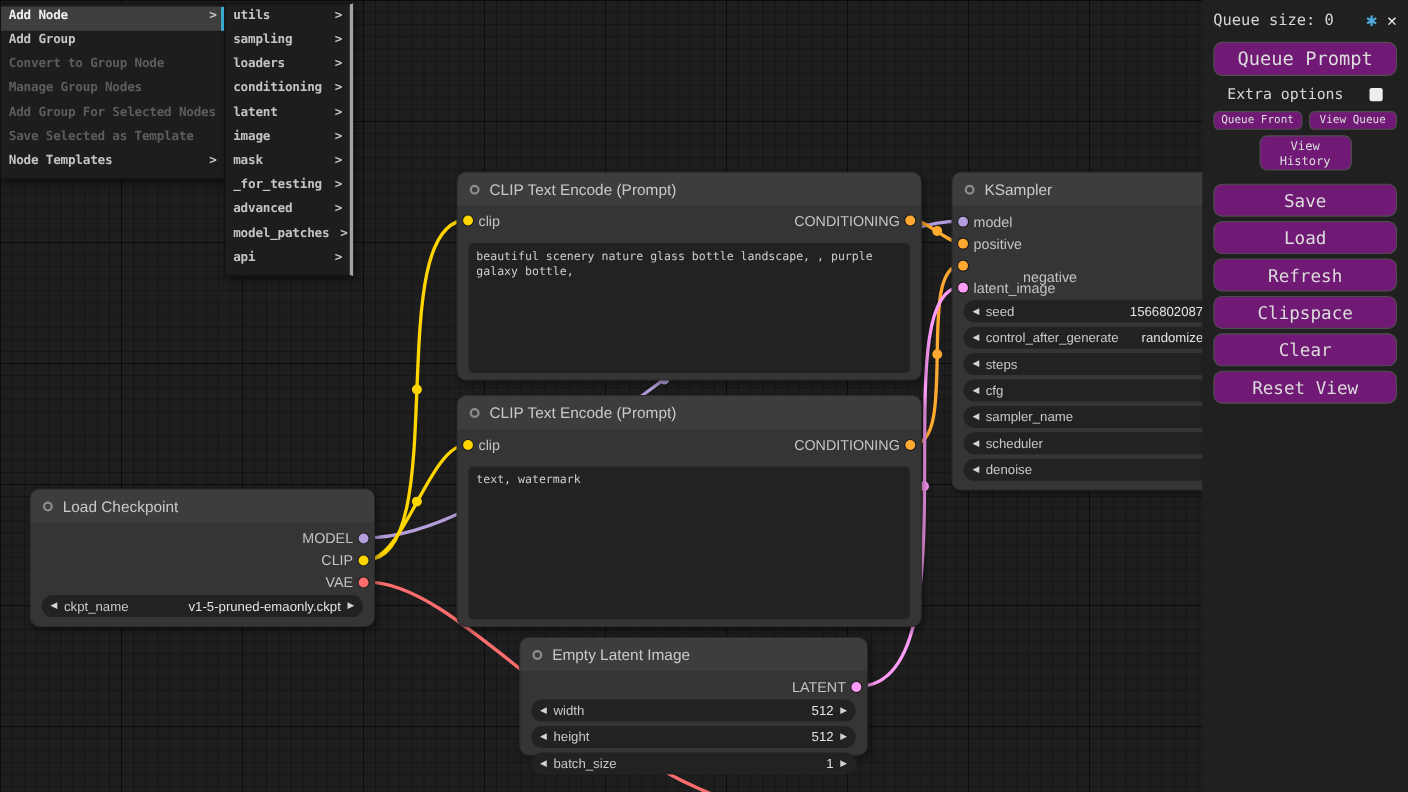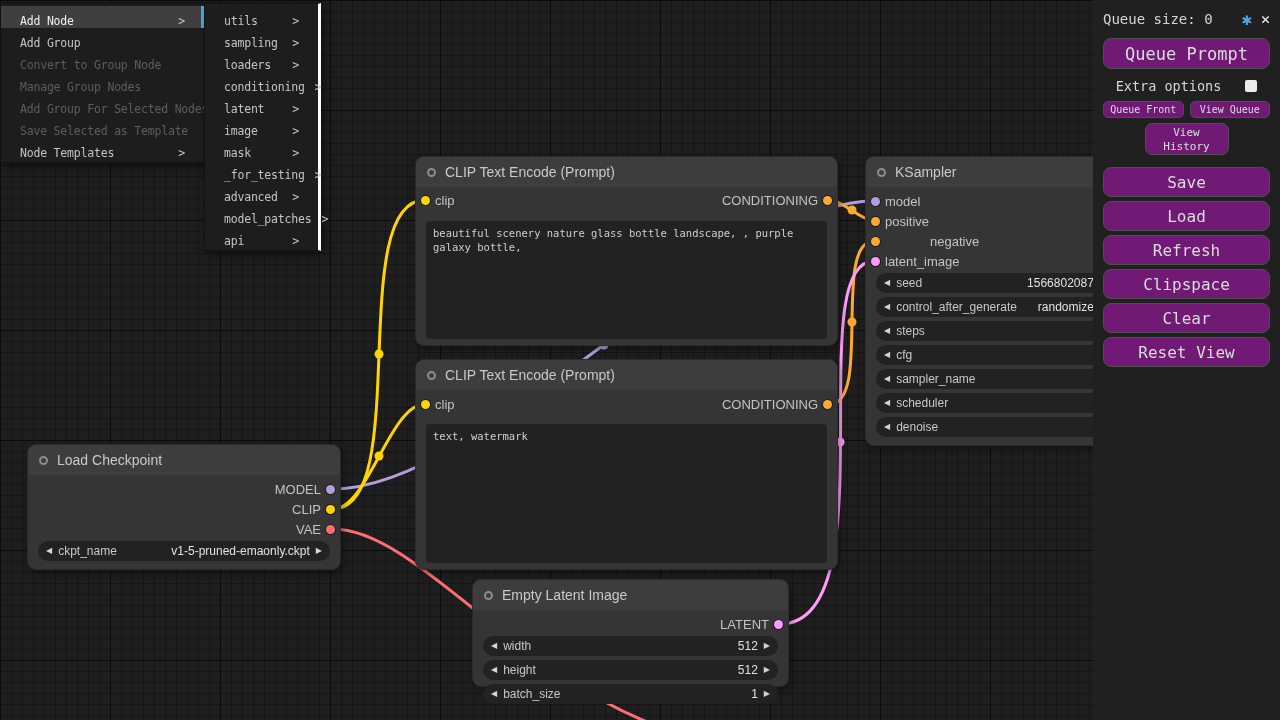--- a/index.html
+++ b/index.html
@@ -47,27 +47,27 @@
             gap:6px; font-size:12px; color:#c8c8c8; }
   .widget .arr { font-size:8px; color:#d4d4d4; line-height:1; flex:0 0 auto; }
   .widget .wname { flex:0 0 auto; white-space:nowrap; }
   .widget .wval { flex:1 1 auto; text-align:right; color:#e2e2e2; white-space:nowrap; overflow:hidden; }
 
   
   .ctx { position:absolute; background:#1d1d1d; border:1px solid #121212; z-index:5;
          box-shadow:3px 3px 9px rgba(0,0,0,.55); padding:2px 0;
          font-family:"DejaVu Sans Mono", monospace; font-size:11.5px;
          letter-spacing:-0.2px; color:#c4c4c4; }
-  .ctx-item { height:22px; display:flex; align-items:flex-end; justify-content:space-between;
-              padding:0 19px; white-space:nowrap; cursor:default; }
+  .ctx-item { height:22px; display:flex; align-items:flex-start; justify-content:space-between;
+              padding:0 7px; white-space:nowrap; cursor:default;font-weight:bold; }
   .ctx-item .arrow { margin-left:10px; color:#c4c4c4; }
   .ctx-item.disabled, .ctx-item.disabled .arrow { color:#5d5d5d; }
   .ctx-item.highlighted { background:#3f3f3f; color:#f0f0f0;
                           box-shadow:inset -3px 0 0 #3fb9e5; }
-  #submenu { border-right:3px solid #ffffff; }
+  #submenu { border-right:3px solid #a3a3a3; }
 
   
   #sidebar { position:absolute; top:0; right:0; width:187px; height:720px;
              background:#202020; z-index:6; padding:6px 10px;
              font-family:"DejaVu Sans Mono", monospace; color:#d6d6d6; }
   .sb-row1 { display:flex; align-items:center; height:26px; }
   .sb-queue-size { font-size:14px; flex:1; }
   .gear-ic { color:#4fa8dc; font-size:17px; margin-right:9px; cursor:pointer; }
   .close-ic { color:#efefef; font-size:15px; cursor:pointer; }
   .btn { background:#701a75; border:1px solid #4e4e4e; border-radius:8px;
@@ -134,21 +134,21 @@
   <div class="node" style="left:865px; top:156px; width:260px; height:290px;">
     <div class="node-header">
       <span class="collapse-dot"></span>
       <span class="node-title">KSampler</span>
     </div>
     <span class="sdot in dot-model" style="top:40px;"></span>
     <span class="slot-label-in" style="top:37px;">model</span>
     <span class="sdot in dot-cond" style="top:60px;"></span>
     <span class="slot-label-in" style="top:57px;">positive</span>
     <span class="sdot in dot-cond" style="top:80px;"></span>
-    <span class="slot-label-in" style="top:77px;padding-left:45px;">negative</span>
+    <span class="slot-label-in" style="top:87px;padding-left:45px;">negative</span>
     <span class="sdot in dot-latent" style="top:100px;"></span>
     <span class="slot-label-in" style="top:97px;">latent_image</span>
 
     <div class="widget" style="top:116px;">
       <span class="arr">◀</span>
       <span class="wname">seed</span>
       <span class="wval">1566802087</span>
       <span class="arr">▶</span>
     </div>
     <div class="widget" style="top:140px;">

